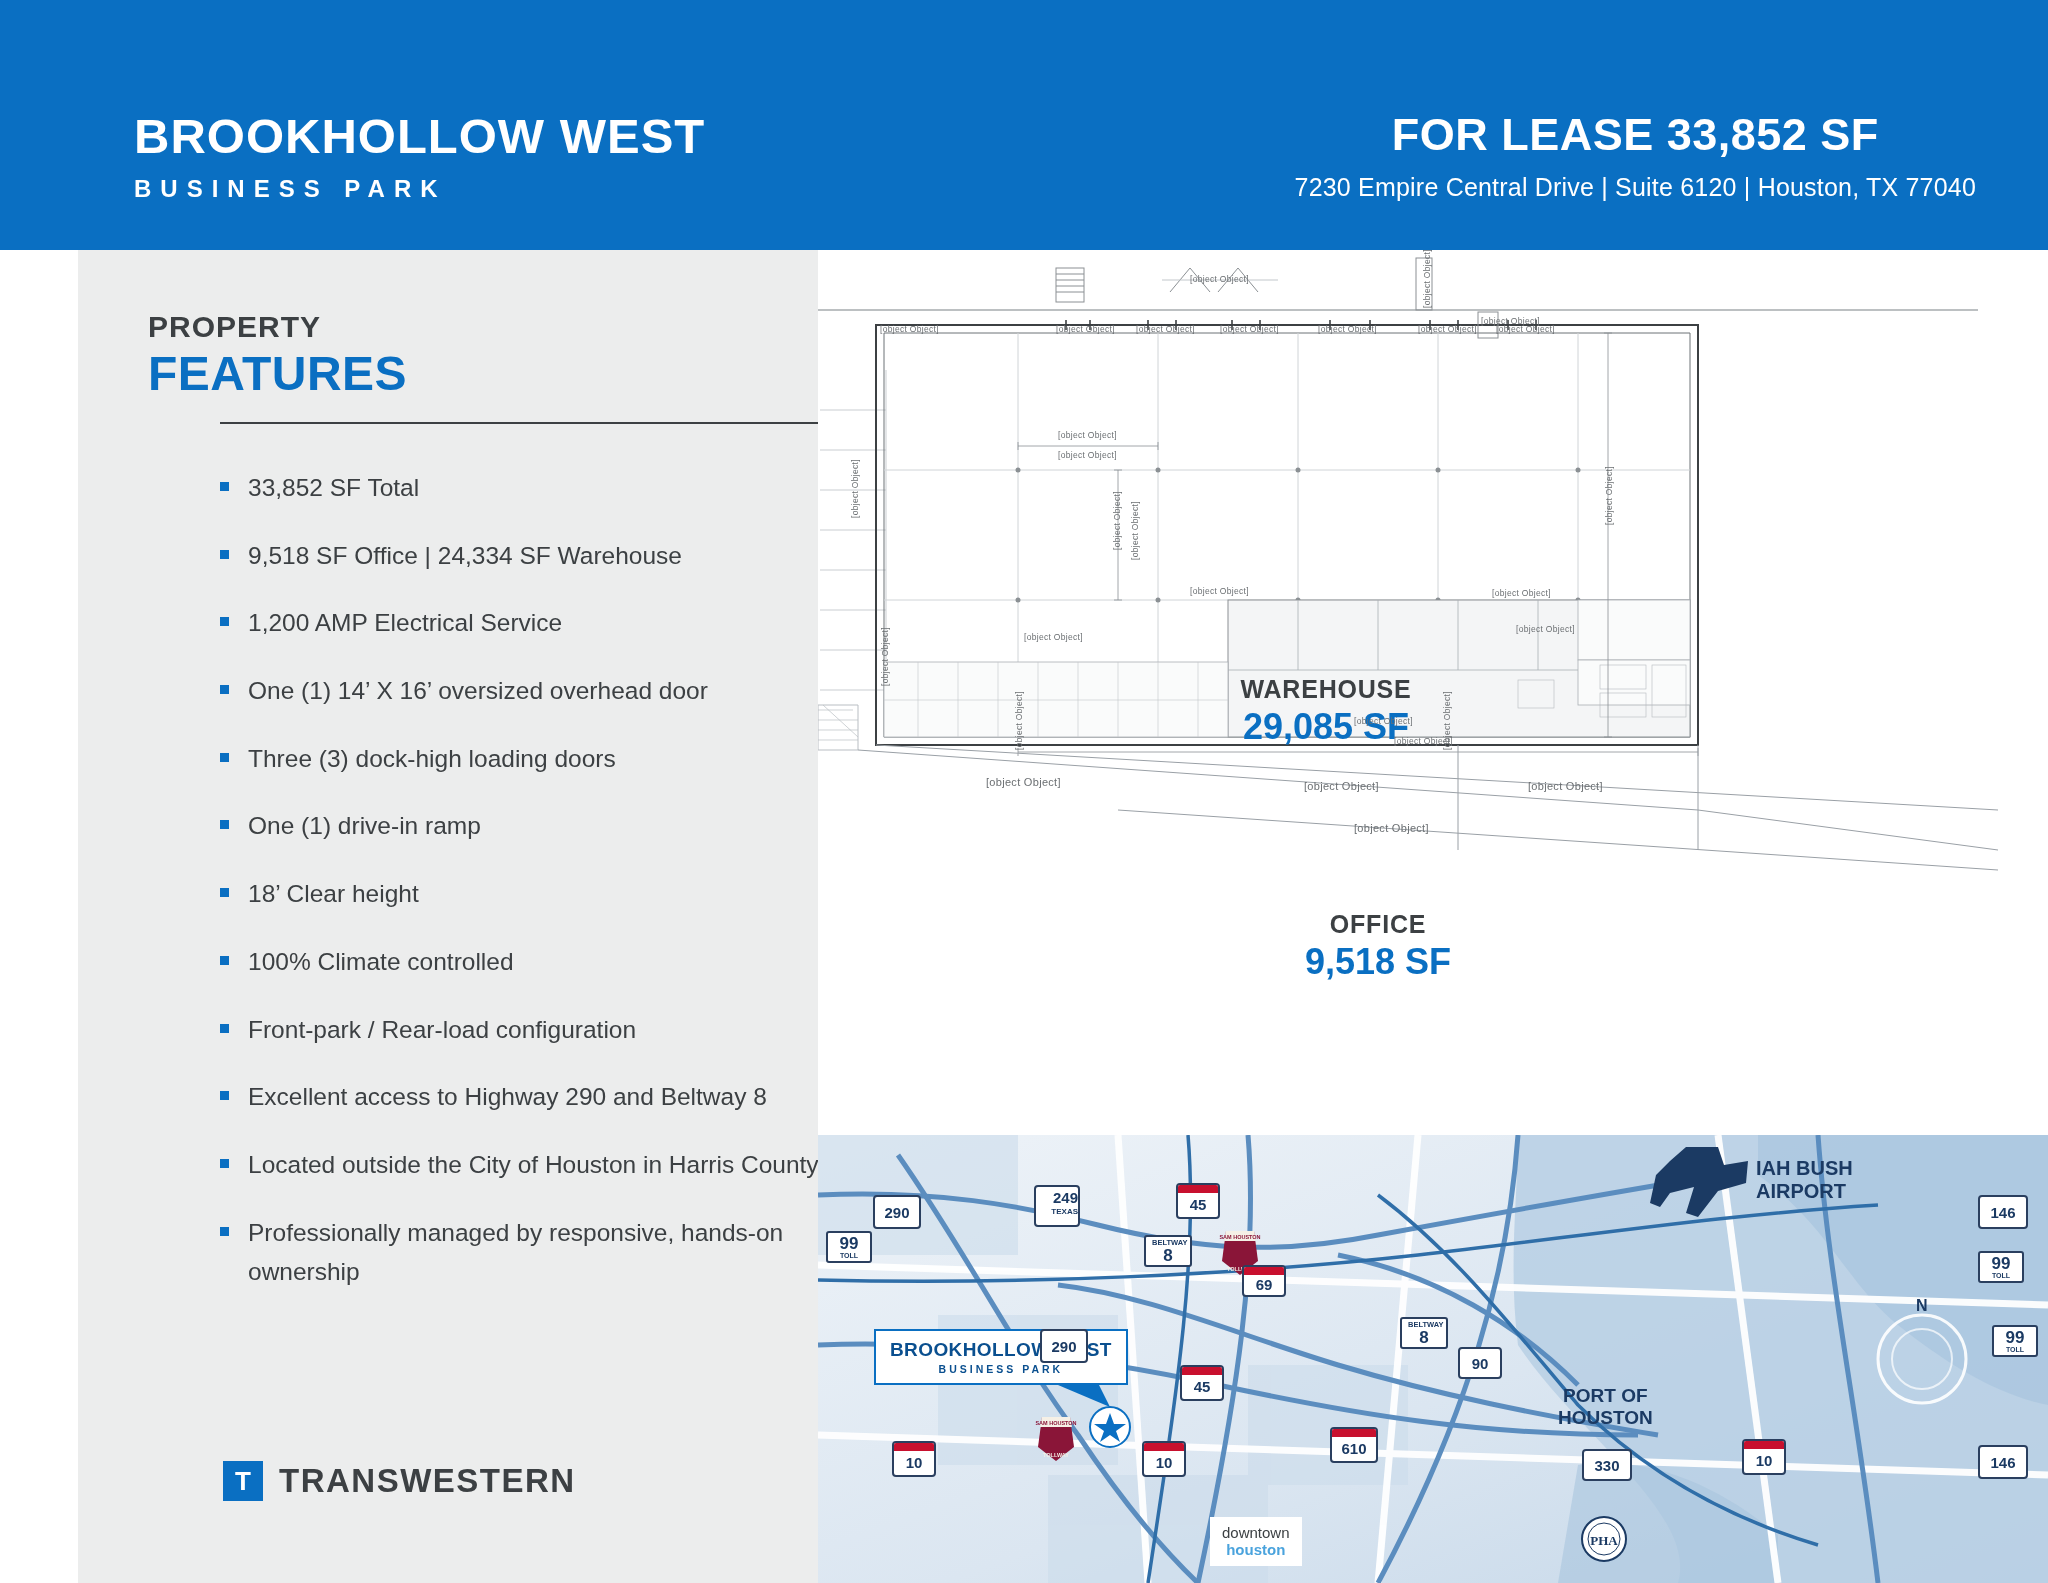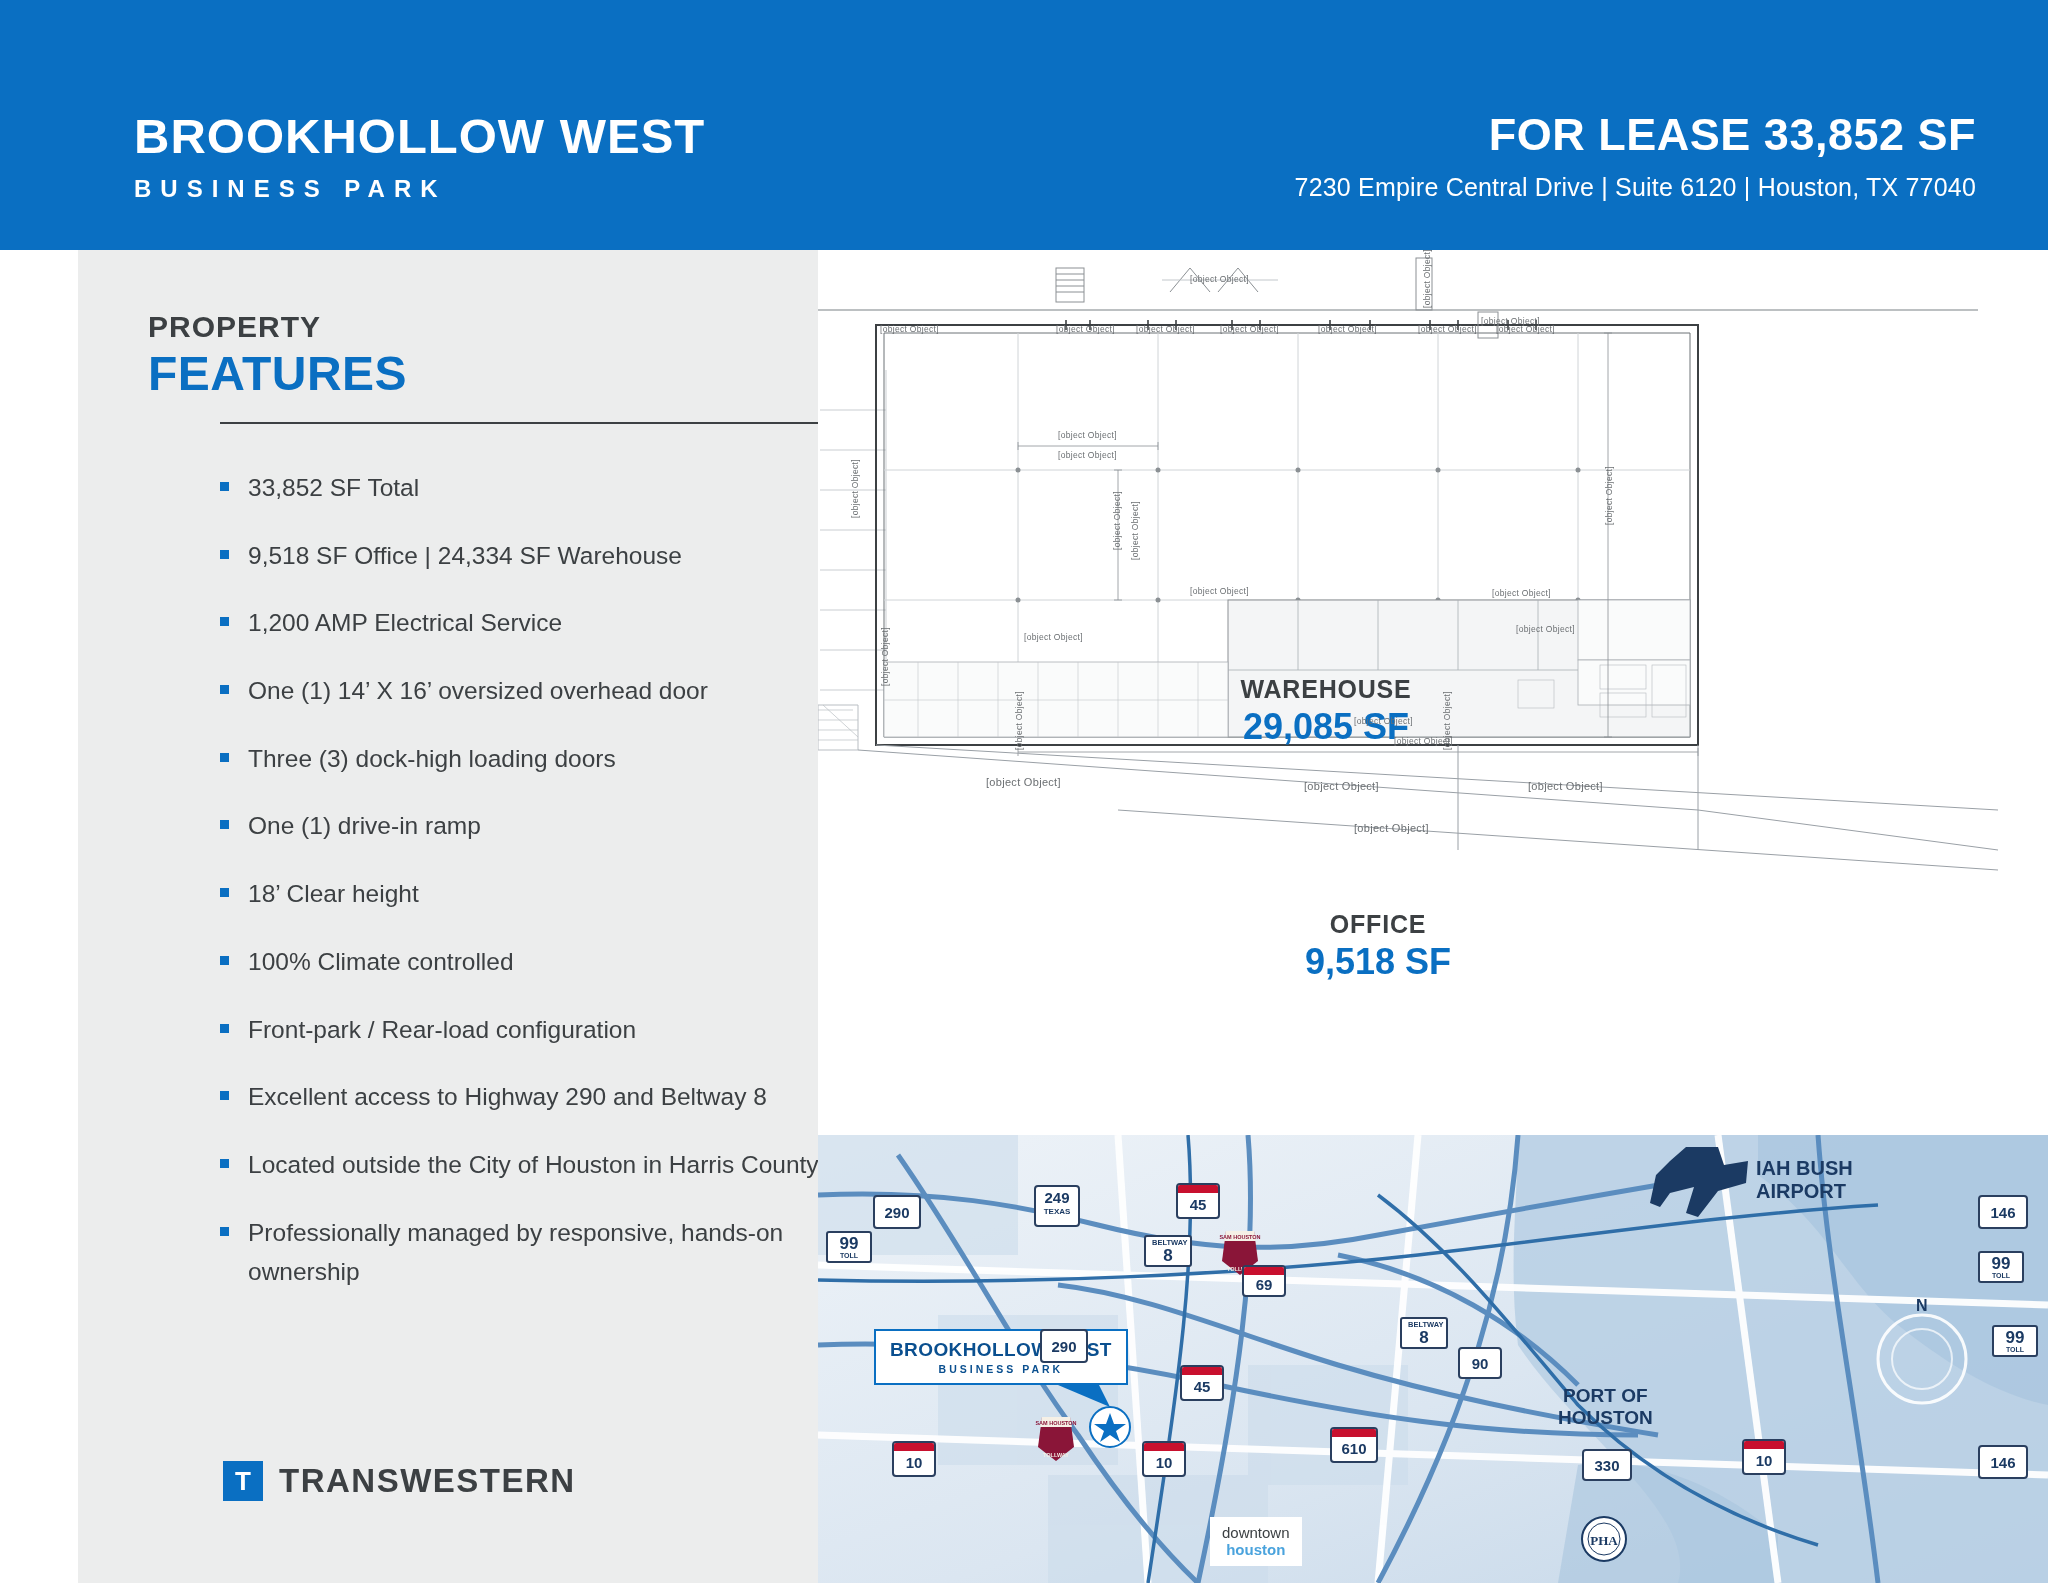--- a/index.html
+++ b/index.html
@@ -23,20 +23,21 @@
     line-height: 1.0;
   }
   .hdr-sub {
     color: #ffffff; font-size: 24px; font-weight: bold; letter-spacing: 9px;
     margin-top: 14px;
   }
   .hdr-right { position: absolute; right: 72px; top: 112px; text-align: right; }
   .hdr-lease {
     color: #ffffff; font-size: 45px; font-weight: bold; letter-spacing: 0.5px;
     line-height: 1.0;
+    text-align: center;
   }
   .hdr-addr {
     color: #ffffff; font-size: 25px; font-weight: normal; margin-top: 16px;
     letter-spacing: 0.2px;
   }
 
   
   .left-panel {
     position: absolute; left: 78px; top: 250px; width: 740px; height: 1333px;
     background: #eceded;
@@ -416,21 +417,21 @@
 
   <div class="dt-badge" style="left:392px; top:382px;">
     <div class="dt1">downtown</div>
     <div class="dt2">houston</div>
   </div>
 
   <div class="shield" style="left:55px; top:60px; width:48px; height:34px;">
       <span>290</span>
     </div>
 
-  <div class="shield" style="left:216px; top:50px; width:46px; height:42px; justify-content:flex-start; padding-top:3px;">
+  <div class="shield" style="left:216px; top:50px; width:46px; height:42px; justify-content:flex-start; padding-top:3px;align-items:flex-end;">
     <span style="font-size:15px;">249</span>
     <span style="font-size:8px; margin-top:3px;">TEXAS</span>
   </div>
 
   <div class="shield i-shield" style="left:358px; top:48px; width:44px; height:36px; padding-top:7px;">
       <div class="i-top" style="position:absolute;top:0;left:0;"></div>
       <span>45</span>
     </div>
 
   <div class="shield" style="left:1160px; top:60px; width:50px; height:34px;">

